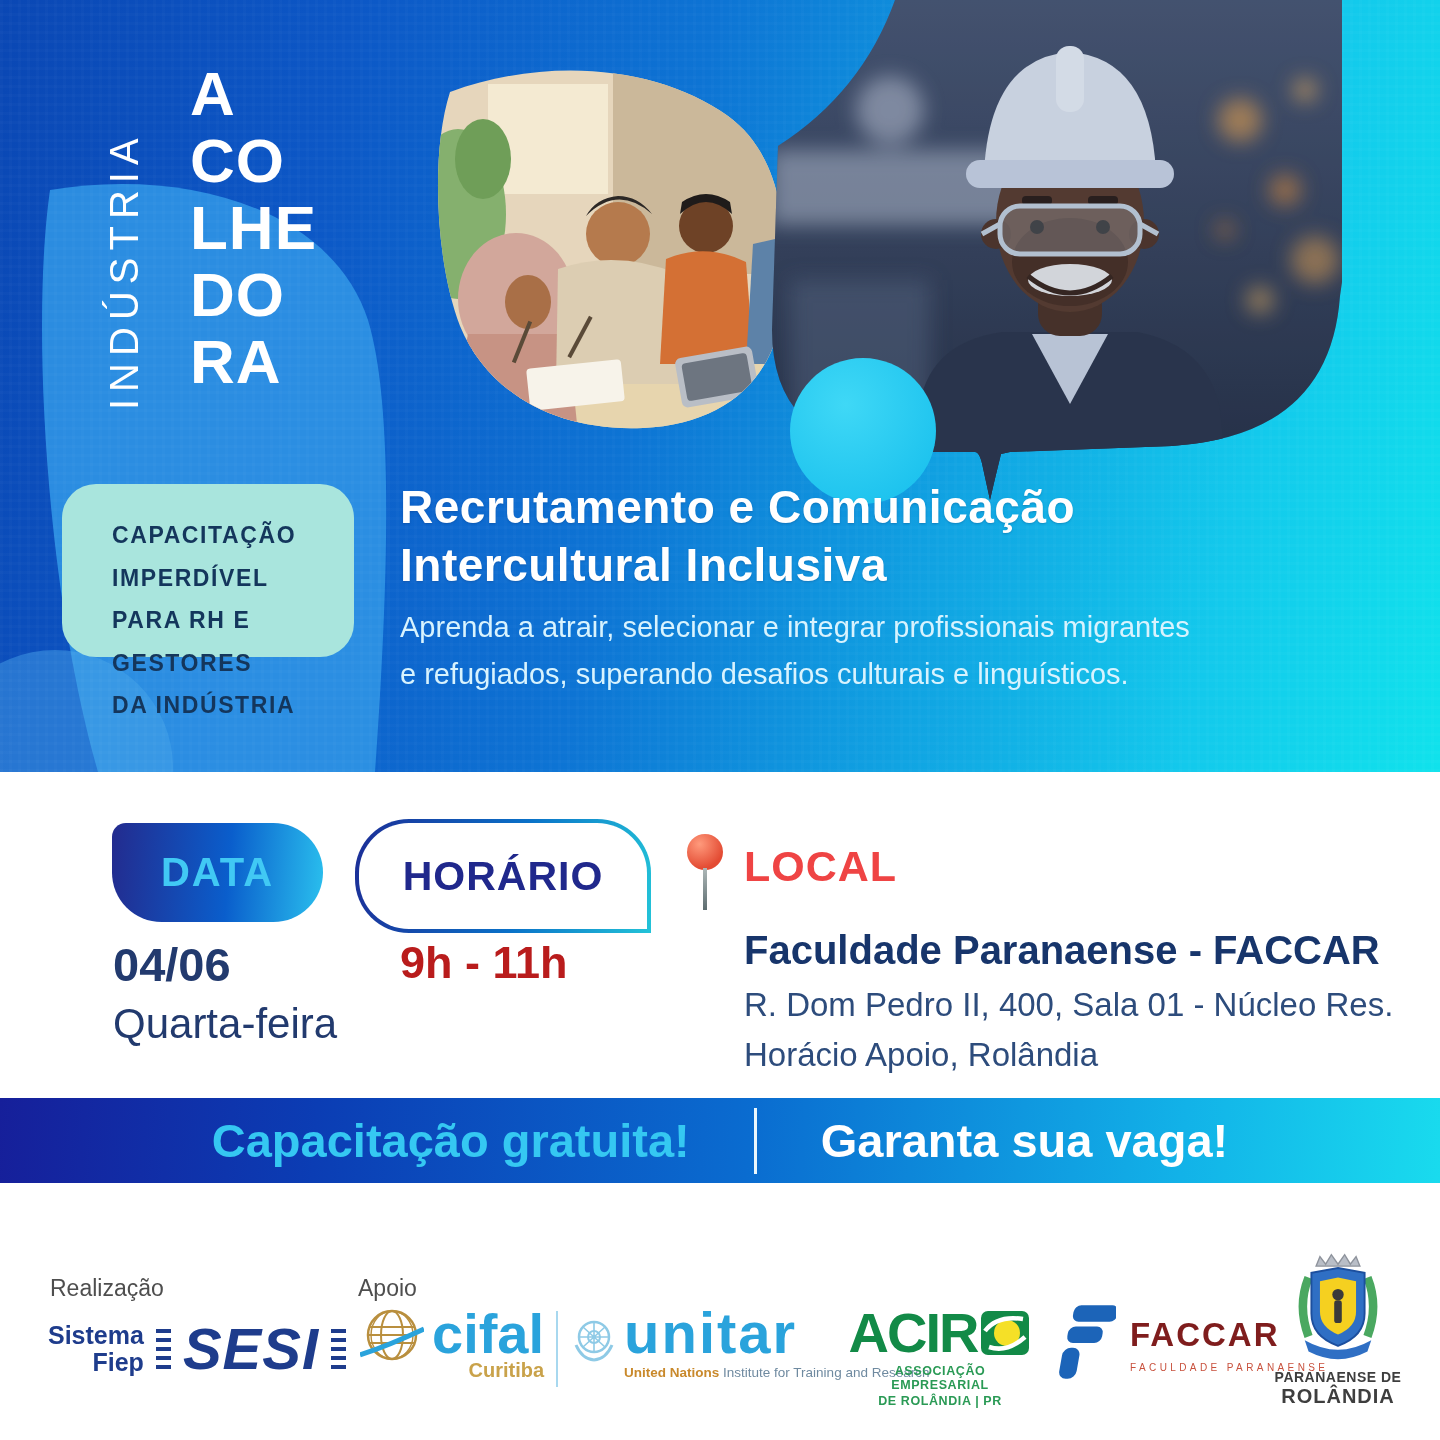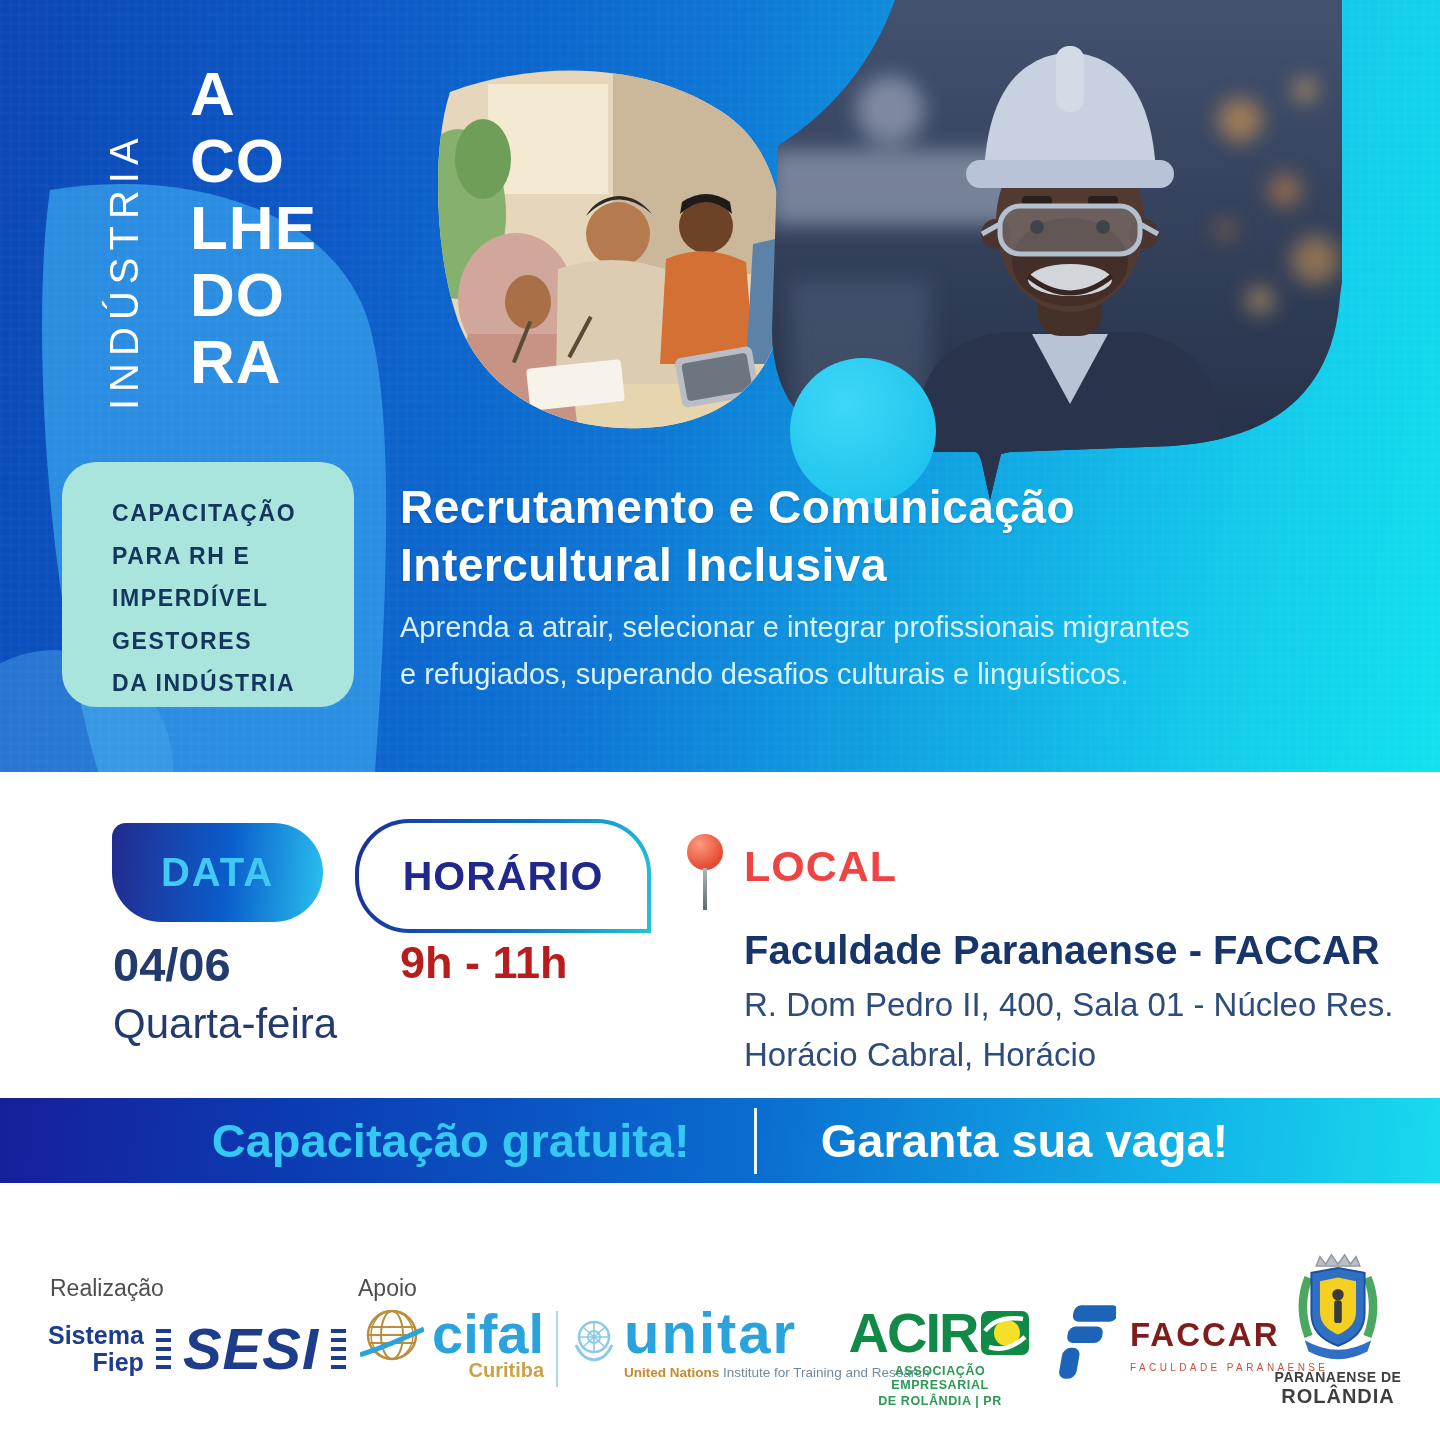--- a/index.html
+++ b/index.html
@@ -11,21 +11,21 @@
     background:linear-gradient(102deg,#0a47b4 0%,#0c57c6 22%,#0d74d4 45%,#10a3e2 66%,#13c9ec 84%,#10e2ec 100%);}
   .grid-texture{position:absolute;inset:0;opacity:.35;pointer-events:none;
     background-image:
       repeating-linear-gradient(0deg,rgba(255,255,255,.05) 0 3px,transparent 3px 9px),
       repeating-linear-gradient(90deg,rgba(255,255,255,.05) 0 3px,transparent 3px 9px);}
   .leaf-svg{position:absolute;left:0;top:0;}
   .industria-vertical{position:absolute;left:102px;top:92px;height:318px;display:flex;align-items:center;
     writing-mode:vertical-rl;transform:rotate(180deg);color:#ffffff;font-size:40px;letter-spacing:7px;font-weight:400;}
   .stacked-title{position:absolute;left:190px;top:60px;color:#fff;font-size:62px;font-weight:800;
     line-height:67px;letter-spacing:1px;}
-  .capacity-badge{position:absolute;left:62px;top:462px;width:292px;height:245px;background:#a9e5dd;
+  .capacity-badge{position:absolute;left:62px;top:484px;width:292px;height:173px;background:#a9e5dd;
     border-radius:34px;box-sizing:border-box;padding:30px 0 0 50px;}
   .capacity-badge .bl{font-size:23px;font-weight:800;letter-spacing:1.6px;line-height:42.5px;color:#14365c;}
   .main-title{position:absolute;left:400px;top:478px;color:#ffffff;font-size:46px;font-weight:800;
     line-height:58px;letter-spacing:.5px;text-shadow:0 1px 2px rgba(10,40,90,.25);}
   .main-sub{position:absolute;left:400px;top:604px;color:#d8f3fe;font-size:29px;line-height:47px;font-weight:400;}
   .photo-left{position:absolute;left:428px;top:64px;}
   .photo-right{position:absolute;left:770px;top:0;}
   .cyan-dot{position:absolute;left:790px;top:358px;width:146px;height:146px;border-radius:50%;
     background:radial-gradient(circle at 38% 32%,#3fd8f6,#14bdec);}
 
@@ -205,22 +205,22 @@
         <rect x="286" y="46" width="28" height="66" rx="13" fill="#f6f9fc"></rect>
         <rect x="196" y="160" width="208" height="28" rx="14" fill="#d6ddea"></rect>
         <rect x="0" y="0" width="576" height="510" fill="#1e3c78" opacity="0.16"></rect>
       </g>
     </svg>
 
     <div class="cyan-dot"></div>
 
     <div class="capacity-badge">
       <div class="bl">CAPACITAÇÃO</div>
+      <div class="bl">IMPERDÍVEL</div>
       <div class="bl">PARA RH E</div>
-      <div class="bl">IMPERDÍVEL</div>
       <div class="bl">GESTORES</div>
       <div class="bl">DA INDÚSTRIA</div>
     </div>
 
     <div class="main-title">
       <div>Recrutamento e Comunicação</div>
       <div>Intercultural Inclusiva</div>
     </div>
     <div class="main-sub">
       <div>Aprenda a atrair, selecionar e integrar profissionais migrantes</div>
@@ -240,21 +240,21 @@
     </div>
     <div class="horario-time">9h - 11h</div>
 
     <div class="pin">
       <div class="ball"></div>
       <div class="needle"></div>
     </div>
     <div class="local-label">LOCAL</div>
     <div class="local-venue">Faculdade Paranaense - FACCAR</div>
     <div class="local-addr1">R. Dom Pedro II, 400, Sala 01 - Núcleo Res.</div>
-    <div class="local-addr2">Horácio Cabral, Horácio</div>
+    <div class="local-addr2">Horácio Apoio, Rolândia</div>
   </div>
 
   <div class="cta">
     <div class="free">Capacitação gratuita!</div>
     <div class="bar"></div>
     <div class="claim">Garanta sua vaga!</div>
   </div>
 
   <div class="footer">
     <div class="sec-label lbl-real">Realização</div>

